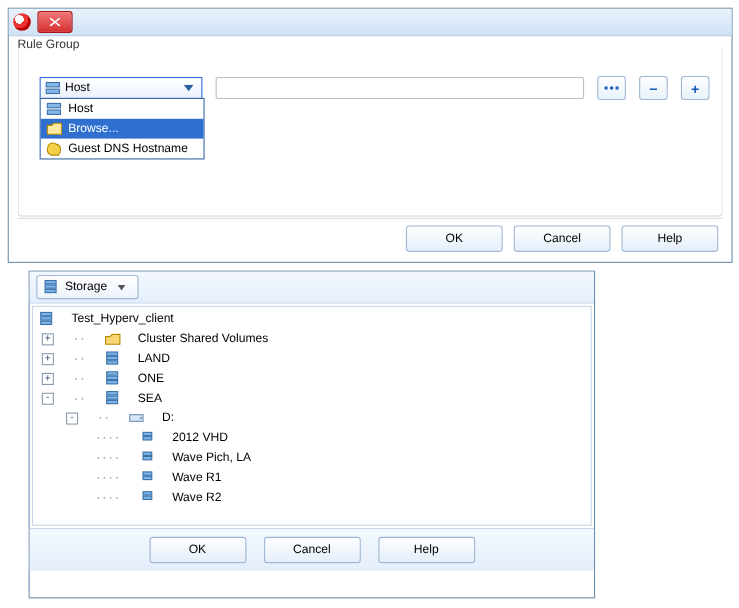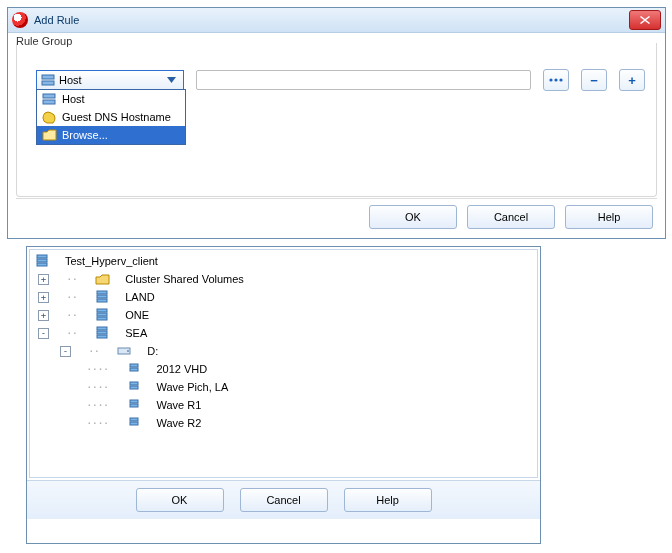--- a/index.html
+++ b/index.html
@@ -50,21 +50,20 @@
   .btnrow2{height:38px;display:flex;align-items:center;justify-content:center;gap:16px;background:linear-gradient(#f3f8fd,#e4eefb);border-top:1px solid #c7d6e8}
   .btn2{width:86px;height:22px;border:1px solid #9fb7d4;border-radius:3px;background:linear-gradient(#fdfefe,#e5eefb);display:flex;align-items:center;justify-content:center;cursor:pointer}
 </style>
 </head>
 <body>
 <div class="stage">
 
 <div class="window win1">
   <div class="titlebar">
     <div class="title-icon"></div>
-    <div class="title-text">Add Rule</div>
     <div class="closebtn">
       <svg width="10" height="8">
             <path d="M1 0 L5 3 L9 0 L10 1 L6 4 L10 7 L9 8 L5 5 L1 8 L0 7 L4 4 L0 1 Z" fill="#fff"></path>
           </svg>
     </div>
   </div>
   <div class="body1">
     <div class="group-label">Rule Group</div>
     <div class="fieldset-line"></div>
 
@@ -98,49 +97,66 @@
     <div class="dropdown-list">
       <div class="dl-item">
         <span class="icon16 i-host">
               <svg width="14" height="12">
                 <rect x="1" y="1" width="12" height="4"></rect>
                 <rect x="1" y="7" width="12" height="4"></rect>
               </svg>
             </span>
         <span>Host</span>
       </div>
+      <div class="dl-item sel">
+        <span class="icon16 i-folder sel">
+              <svg width="15" height="12">
+                <path d="M1 3 L5 3 L7 1 L14 1 L14 11 L1 11 Z" stroke-width="1"></path>
+              </svg>
+            </span>
+        <span>Browse...</span>
+      </div>
       <div class="dl-item">
         <span class="icon16 i-dns">
               <svg width="14" height="13">
                 <path d="M3 2 Q1 4 1 7 Q1 11 5 12 L11 12 Q13 10 13 7 Q13 3 9 2 Q6 0 3 2 Z" stroke-width="1"></path>
               </svg>
             </span>
         <span>Guest DNS Hostname</span>
-      </div>
-      <div class="dl-item sel">
-        <span class="icon16 i-folder sel">
-              <svg width="15" height="12">
-                <path d="M1 3 L5 3 L7 1 L14 1 L14 11 L1 11 Z" stroke-width="1"></path>
-              </svg>
-            </span>
-        <span>Browse...</span>
       </div>
     </div>
 
     <div class="hr"></div>
     <div class="btnrow">
       <div class="btn">OK</div>
       <div class="btn">Cancel</div>
       <div class="btn">Help</div>
     </div>
   </div>
 </div>
 
 <div class="window win2">
   <div class="body2">
+    <div class="toolbar2">
+      <div class="storage-dd">
+        <span class="icon16 i-storage">
+              <svg width="12" height="14">
+                <rect x="1" y="1" width="10" height="3"></rect>
+                <rect x="1" y="5" width="10" height="3"></rect>
+                <rect x="1" y="9" width="10" height="3"></rect>
+              </svg>
+            </span>
+        <span>Storage</span>
+        <span class="dd-arrow">
+              <svg width="7" height="5">
+                <path d="M0 0 L7 0 L3.5 5 Z" fill="#555"></path>
+              </svg>
+            </span>
+      </div>
+    </div>
     <div class="tree">
       <div class="tn" style="padding-left:4px">
         <span class="icon16 i-storage">
               <svg width="12" height="14">
                 <rect x="1" y="1" width="10" height="3"></rect>
                 <rect x="1" y="5" width="10" height="3"></rect>
                 <rect x="1" y="9" width="10" height="3"></rect>
               </svg>
             </span>
         <span>Test_Hyperv_client</span>

